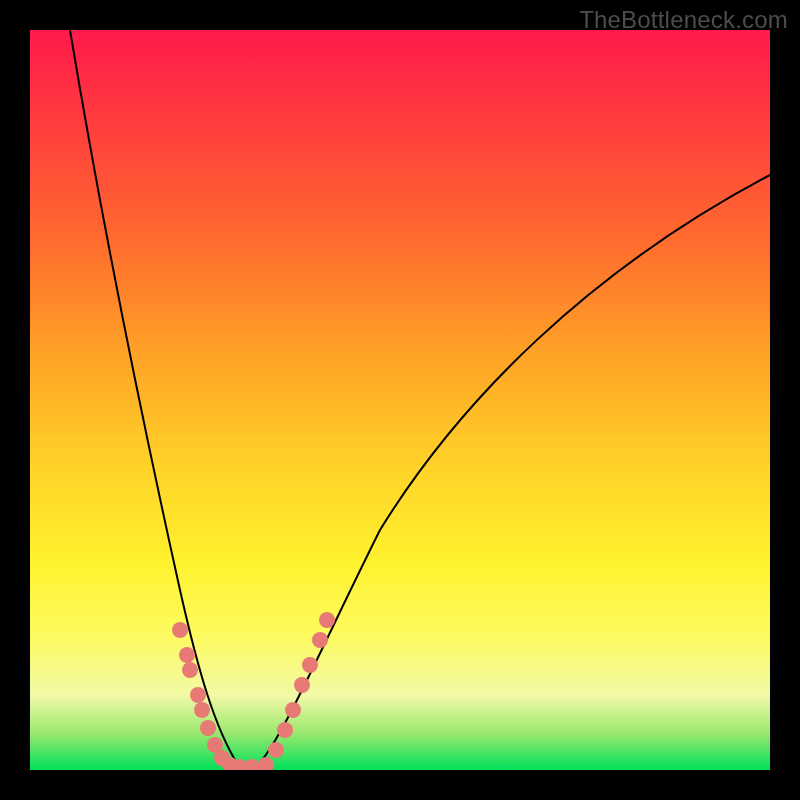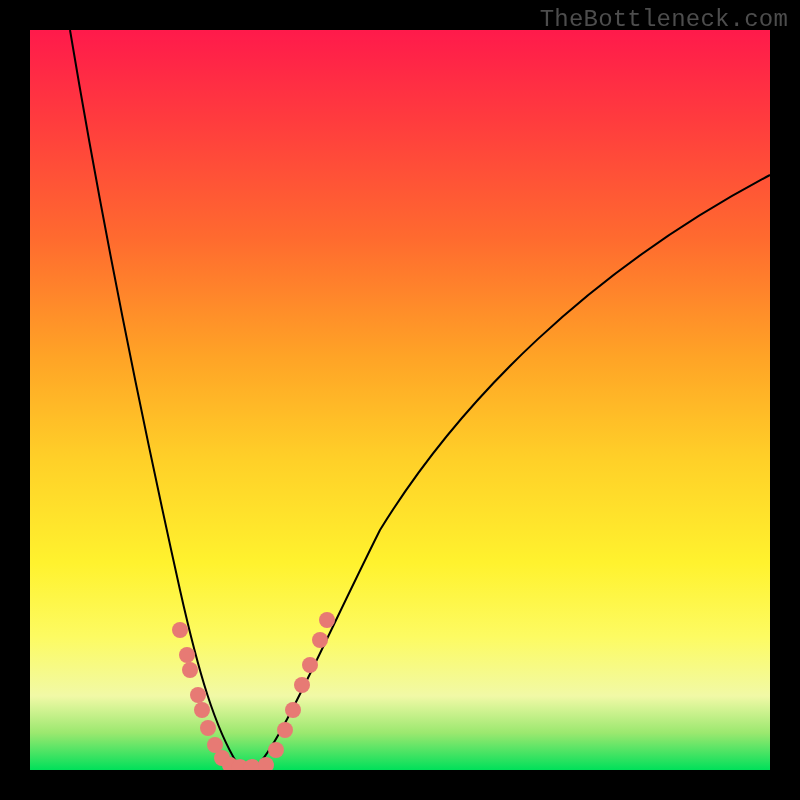--- a/index.html
+++ b/index.html
@@ -11,21 +11,20 @@
     background: #000;
     font-family: Arial, Helvetica, sans-serif;
   }
   .frame {
     position: absolute;
     left: 0;
     top: 0;
     width: 800px;
     height: 800px;
     background: #000;
-    font-family: Liberation Mono, monospace;
   }
   .plot {
     position: absolute;
     left: 30px;
     top: 30px;
     width: 740px;
     height: 740px;
     background: linear-gradient(to bottom,
       #ff1a4b 0%,
       #ff3b3e 12%,

